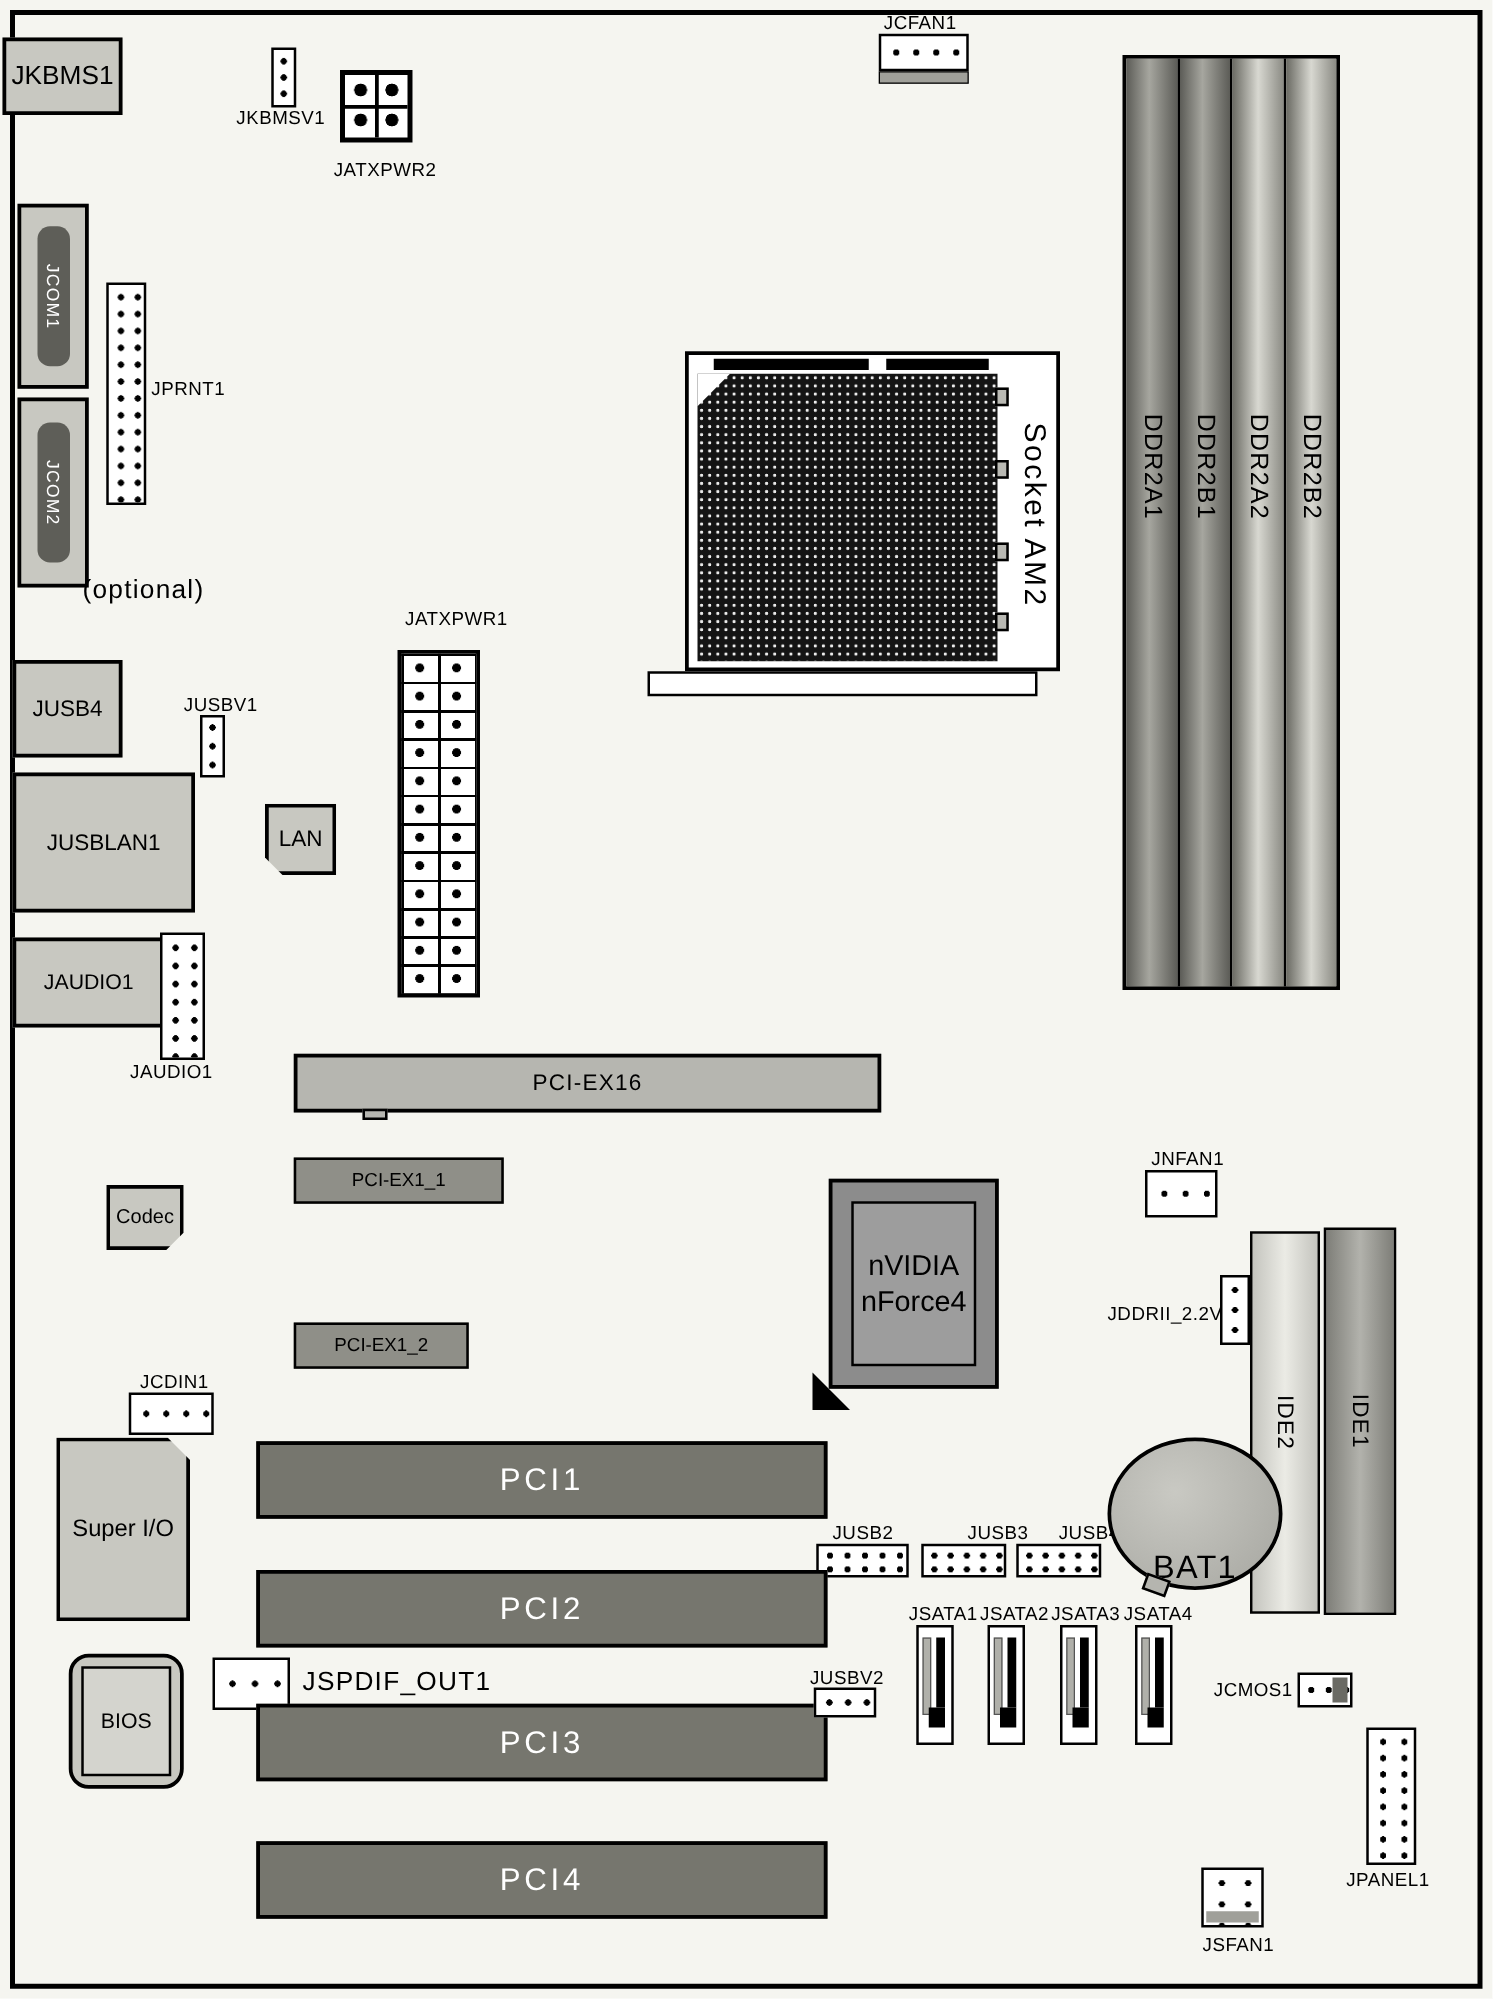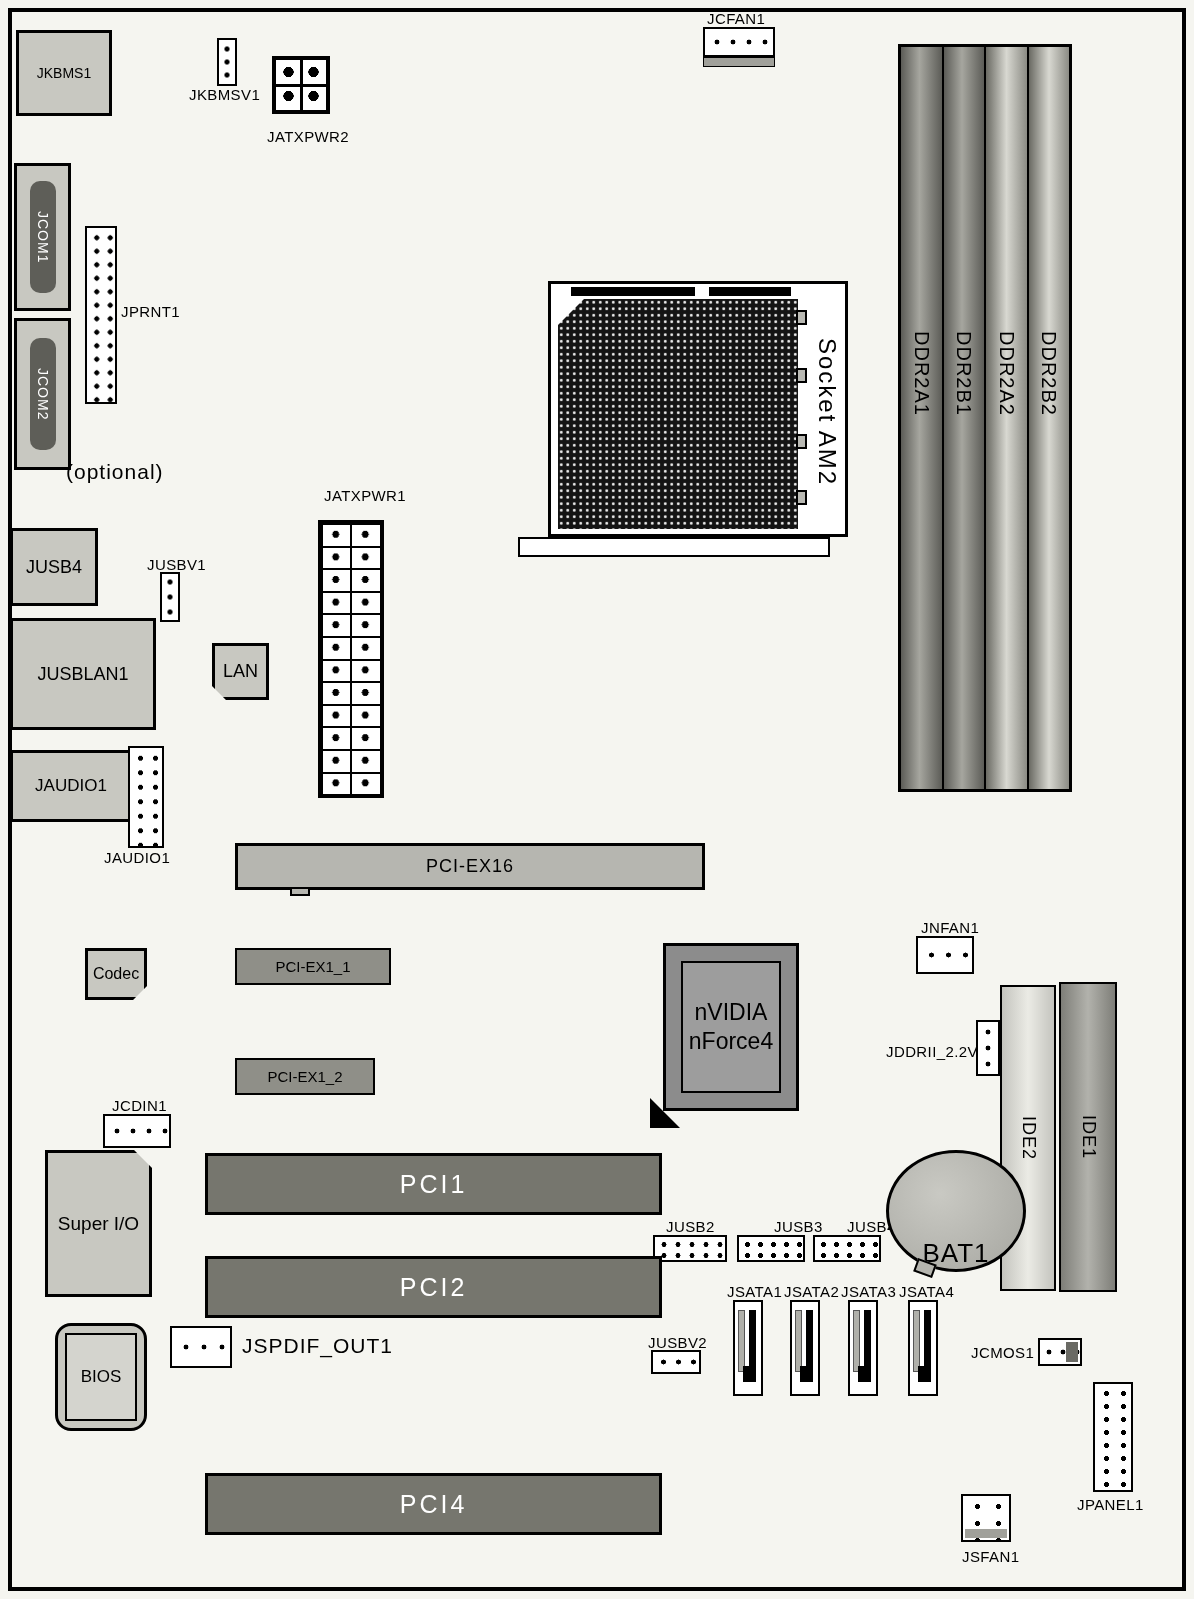--- a/index.html
+++ b/index.html
@@ -25,21 +25,21 @@
 .sata{position:absolute;width:30px;height:96px;background:#fff;border:2.5px solid #000}
 .sata i{position:absolute;display:block}
 .dsub{background:#5e5e58;border-radius:10px;color:#fff;display:flex;align-items:center;justify-content:center}
 </style>
 </head>
 <body>
 
 <div id="board">
   <div id="frame"></div>
 
-  <div class="abs cbox" style="left:16px;top:30px;width:96px;height:86px;font-size:14px">
+  <div class="abs cbox" style="left:2px;top:30px;width:96px;height:62px;font-size:21px">
     <span>JKBMS1</span>
   </div>
 
   <div class="abs conn pins" style="left:217px;top:38px;width:20px;height:48px;background-size:15px 13px;background-position:center"></div>
   <div class="lbl" style="left:189px;top:86px">JKBMSV1</div>
 
   <div class="abs atx4" style="left:272px;top:56px;width:58px;height:58px"></div>
   <div class="lbl" style="left:267px;top:128px">JATXPWR2</div>
 
   <div class="lbl" style="left:707px;top:10px">JCFAN1</div>
@@ -121,21 +121,21 @@
 
   <div class="abs" style="left:235px;top:843px;width:470px;height:47px;background:#b6b6b0;border:3px solid #000;display:flex;align-items:center;justify-content:center;font-size:18px;letter-spacing:1px">
     <span>PCI-EX16</span>
     <div class="abs" style="left:52px;bottom:-9px;width:20px;height:9px;background:#b6b6b0;border:2px solid #000"></div>
   </div>
 
   <div class="abs cbox" style="left:85px;top:948px;width:62px;height:52px;font-size:16px;clip-path:polygon(0 0,100% 0,100% calc(100% - 14px),calc(100% - 14px) 100%,0 100%)">
     <span>Codec</span>
   </div>
 
-  <div class="abs slotM" style="left:235px;top:948px;width:156px;height:37px">
+  <div class="abs slotM" style="left:235px;top:926px;width:168px;height:37px">
     <span>PCI-EX1_1</span>
   </div>
   <div class="abs slotM" style="left:235px;top:1058px;width:140px;height:37px">
     <span>PCI-EX1_2</span>
   </div>
 
   <div class="abs" style="left:663px;top:943px;width:136px;height:168px;background:#8c8c8c;border:3px solid #000">
     <div class="abs" style="left:15px;top:15px;right:15px;bottom:15px;background:#9d9d9d;border:2.5px solid #000;display:flex;flex-direction:column;align-items:center;justify-content:center;font-size:23px;line-height:1.25">
       <span>nVIDIA</span>
       <span>nForce4</span>
@@ -211,20 +211,23 @@
 
   <div class="abs" style="left:55px;top:1323px;width:92px;height:108px;background:#c8c8c1;border:3px solid #000;border-radius:16px">
     <div class="abs" style="left:7px;top:7px;right:7px;bottom:7px;background:#d4d4ce;border:2px solid #000;display:flex;align-items:center;justify-content:center;font-size:17px">
       <span>BIOS</span>
     </div>
   </div>
 
   <div class="abs conn pins" style="left:170px;top:1326px;width:62px;height:42px;background-size:18px 34px;background-position:5px center"></div>
   <div class="lbl" style="left:242px;top:1334px;font-size:21px;letter-spacing:1px">JSPDIF_OUT1</div>
 
+  <div class="abs slotD" style="left:205px;top:1363px;width:457px;height:62px">
+    <span>PCI3</span>
+  </div>
 
   <div class="lbl" style="left:648px;top:1334px">JUSBV2</div>
   <div class="abs conn pins" style="left:651px;top:1350px;width:50px;height:24px;background-size:15px 18px;background-position:3px center"></div>
 
   <div class="lbl" style="left:971px;top:1344px">JCMOS1</div>
   <div class="abs conn pins" style="left:1038px;top:1338px;width:44px;height:28px;background-size:14px 22px;background-position:2px center">
     <div class="abs" style="right:2px;top:2px;bottom:2px;width:12px;background:#6a6a64"></div>
   </div>
 
 

